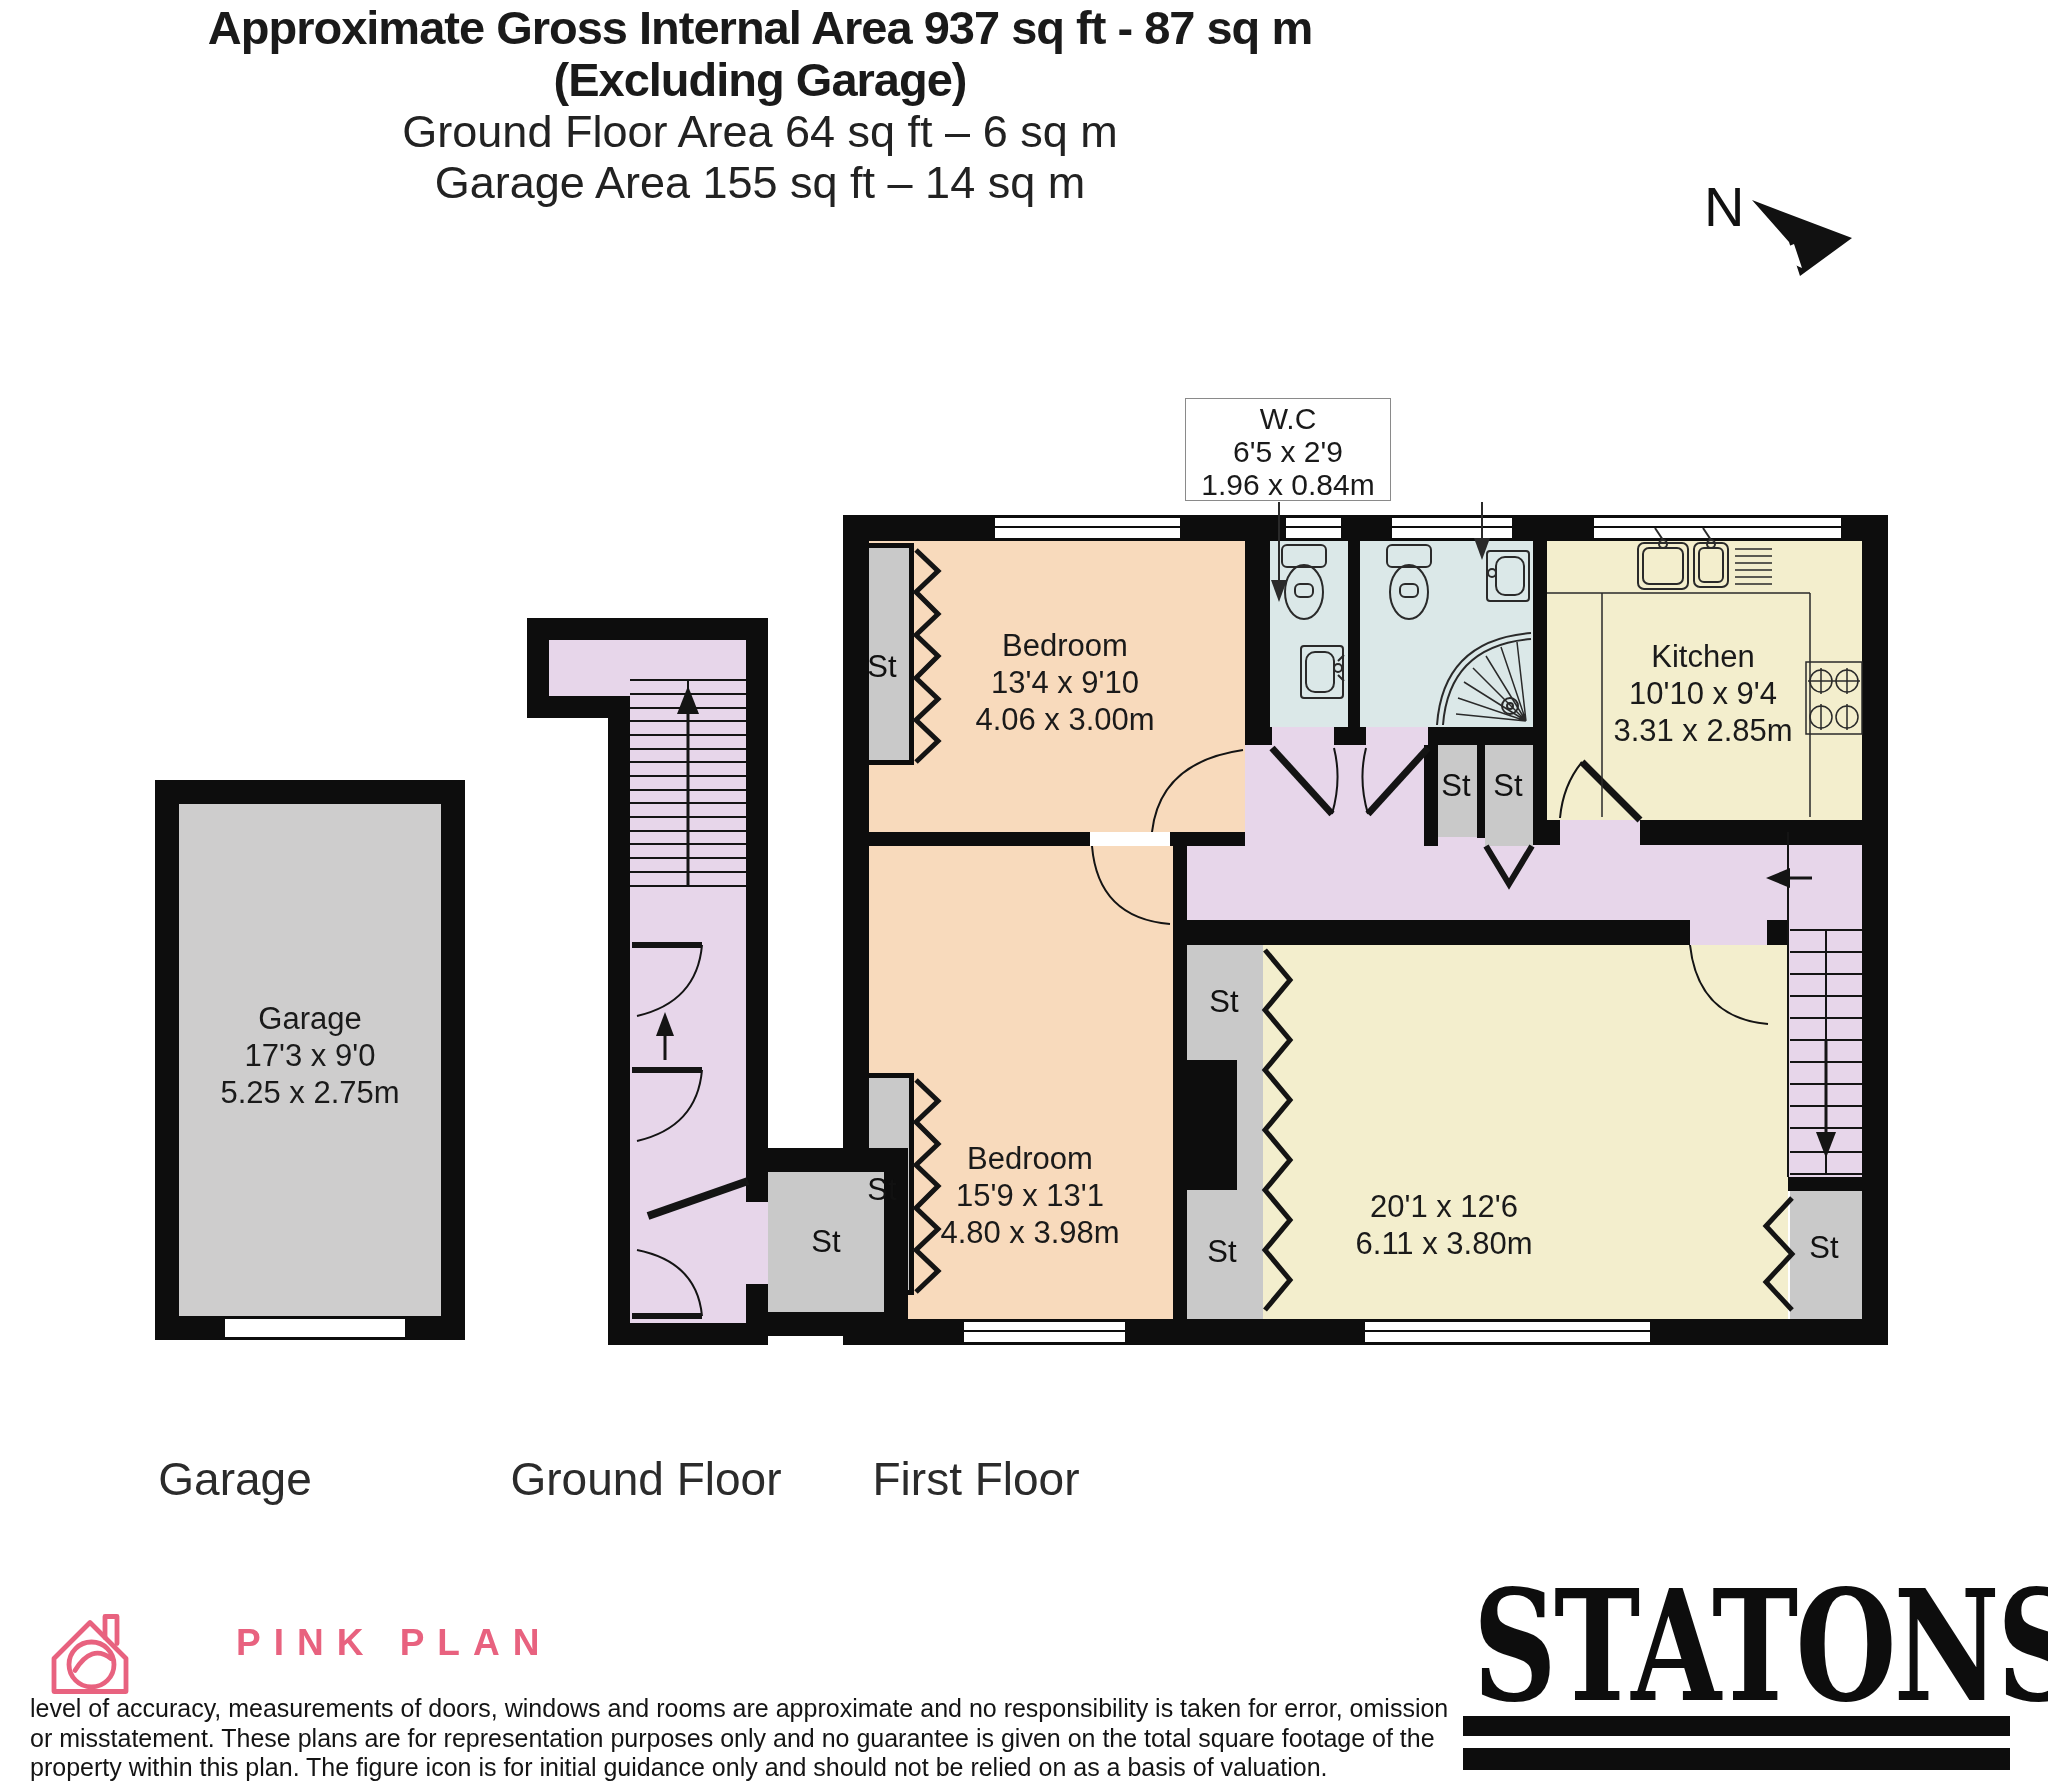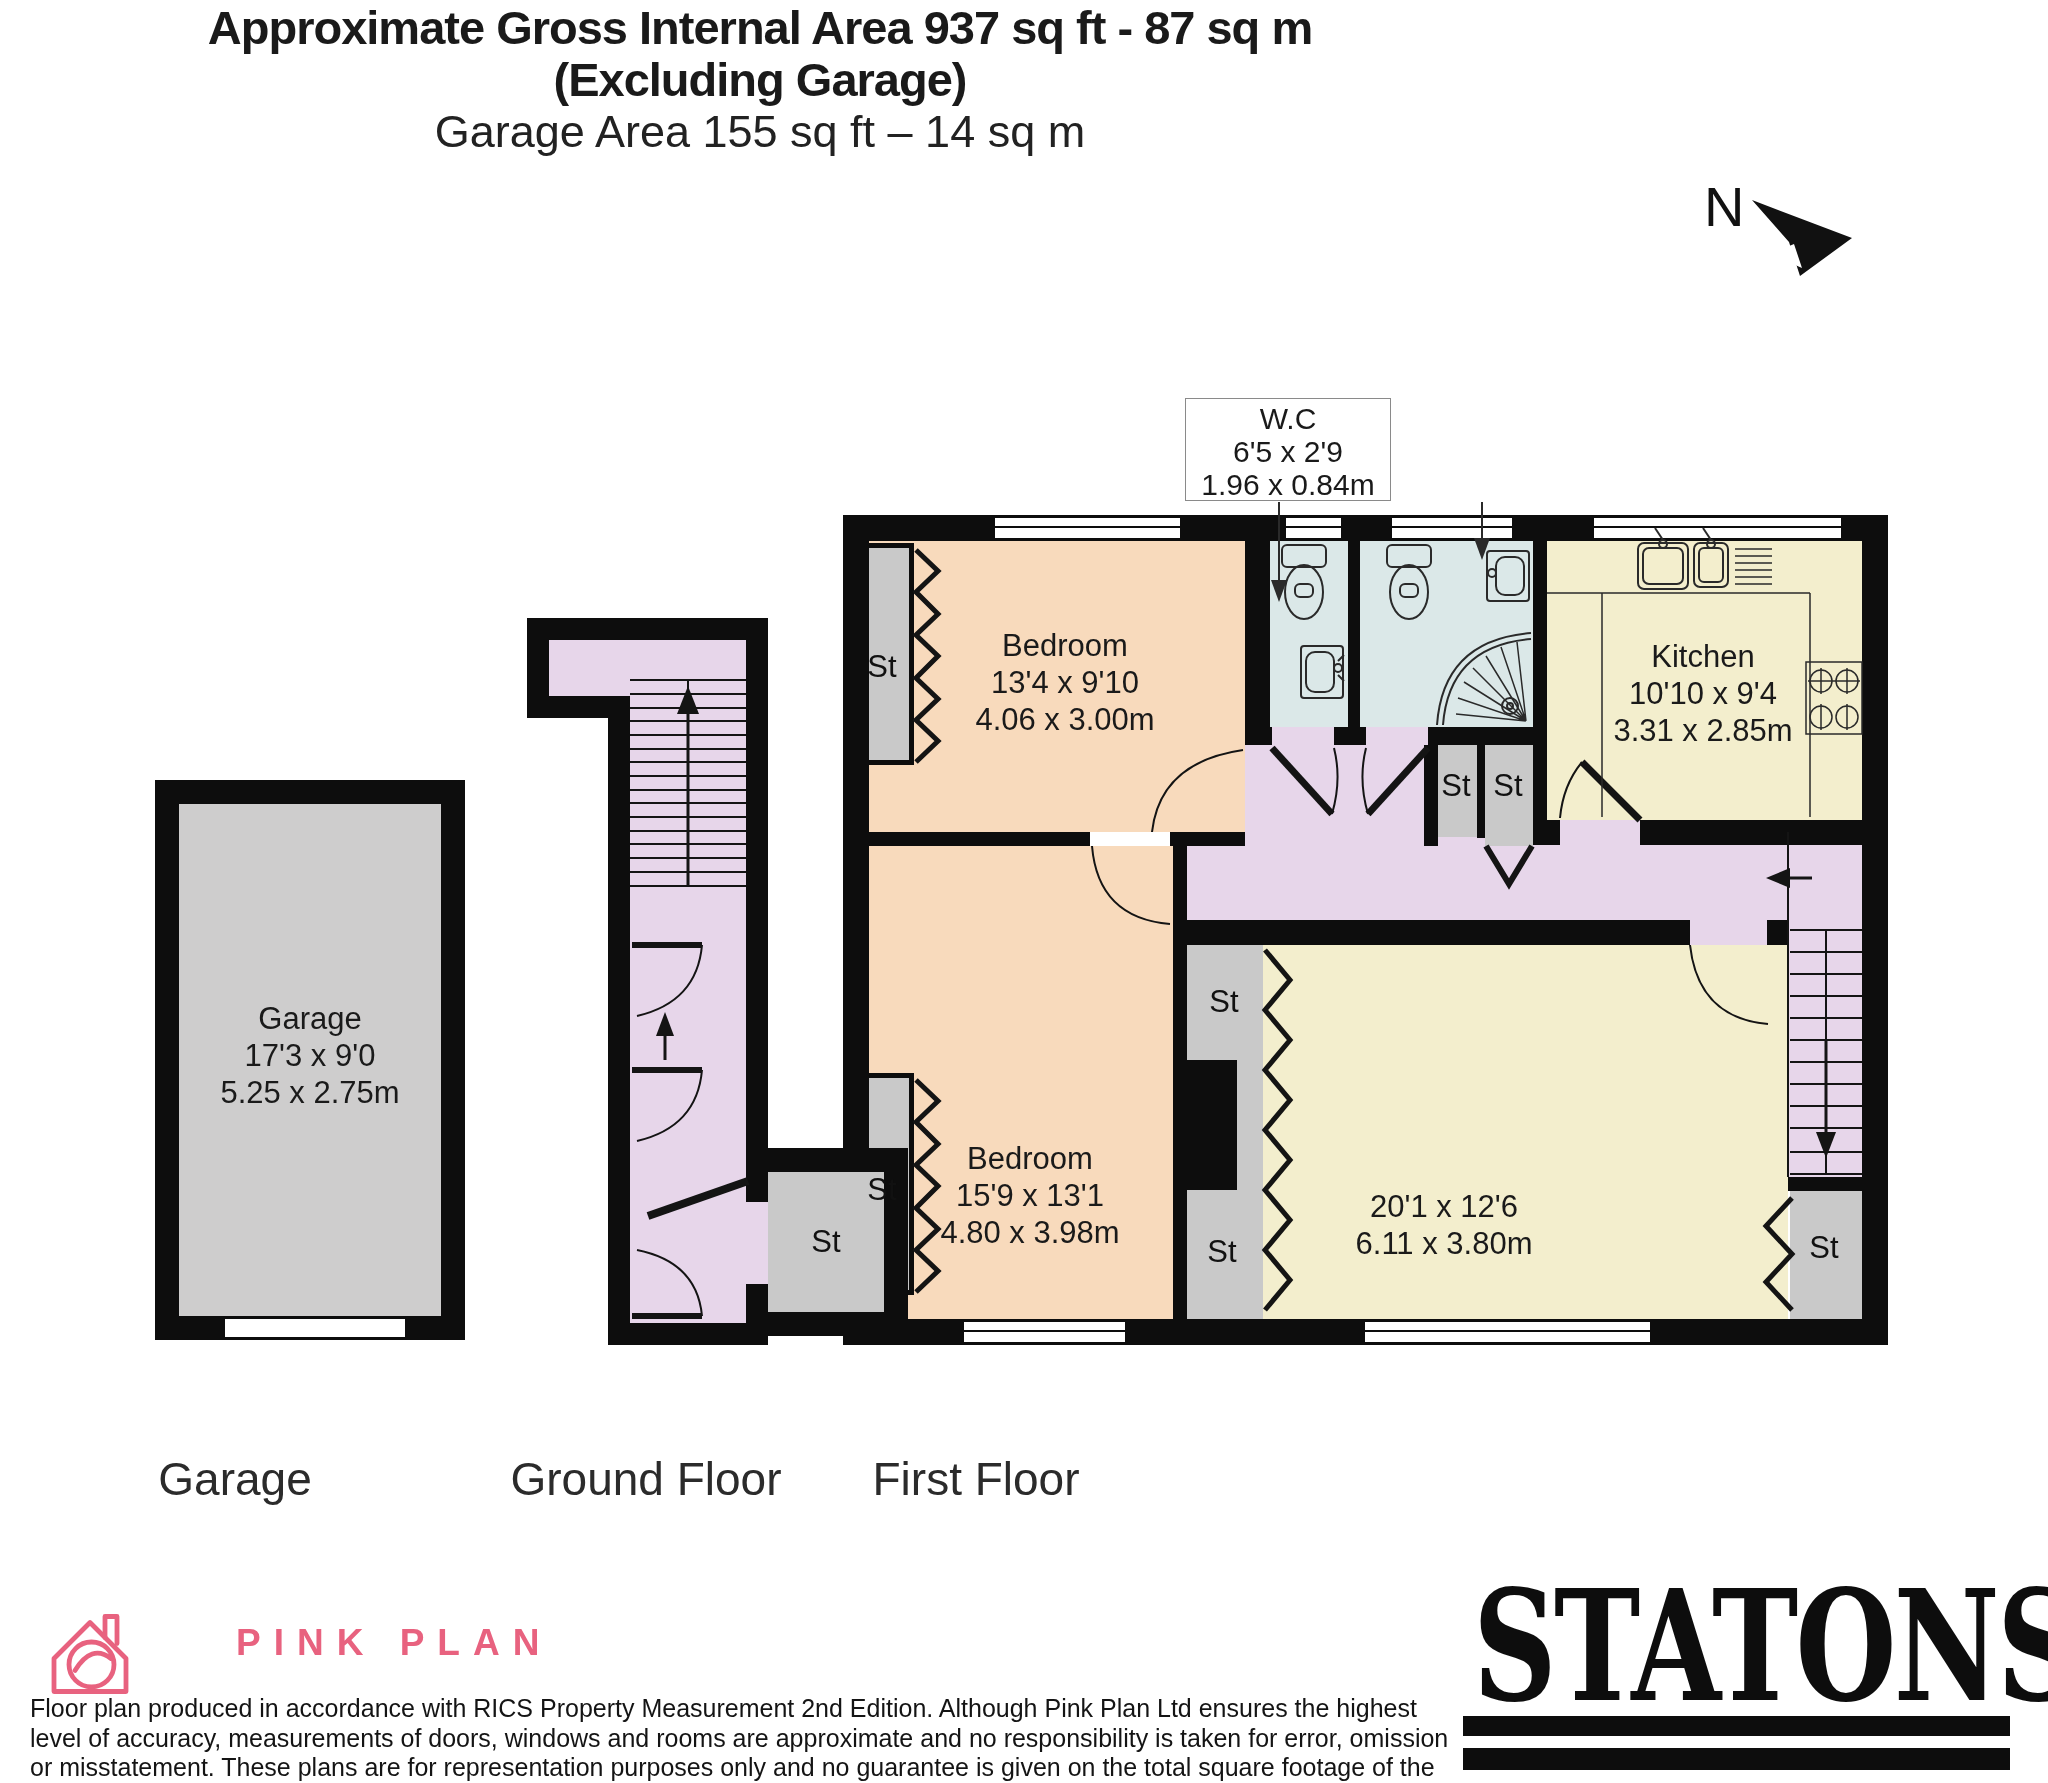--- a/index.html
+++ b/index.html
@@ -36,20 +36,21 @@
   .overlay{left:0;top:0;pointer-events:none;}
 </style>
 </head>
 <body>
 
 <div class="canvas">
 
   <div class="hdr">
     <div class="b">Approximate Gross Internal Area 937 sq ft - 87 sq m</div>
     <div class="b">(Excluding Garage)</div>
+    <div class="l">Ground Floor Area 64 sq ft – 6 sq m</div>
     <div class="l">Garage Area 155 sq ft – 14 sq m</div>
   </div>
 
   <svg class="abs" style="left:1690px;top:158px;" width="180" height="130" viewBox="0 0 180 130">
     <text x="14" y="68" font-size="56" font-family="Liberation Sans, sans-serif" fill="#111">N</text>
     <polygon points="62,42 162,80 110,118 99,84" fill="#111"></polygon>
     <polygon points="104,86 112,110 80,96" fill="#fff"></polygon>
   </svg>
 
   <div class="callout" style="left:1185px;top:398px;width:206px;height:103px;">
@@ -279,21 +280,20 @@
     <g stroke="#e8627f" fill="none" stroke-width="3.2" stroke-linejoin="round" stroke-linecap="round">
       <path d="M8 40 L32 16 L56 40 L56 62 L8 62 Z"></path>
       <path d="M42 26 L42 12 L50 12 L50 30"></path>
       <circle cx="33" cy="44" r="15"></circle>
       <path d="M22 48 Q33 30 46 40"></path>
     </g>
   </svg>
   <div class="pinktxt" style="left:236px;top:1622px;">PINK PLAN</div>
 
   <div class="disc" style="top:1694px;">
-    <div>Floor plan produced in accordance with RICS Property Measurement 2nd Edition. Although Pink Plan Ltd ensures the highest</div>
     <div>level of accuracy, measurements of doors, windows and rooms are approximate and no responsibility is taken for error, omission</div>
     <div>or misstatement. These plans are for representation purposes only and no guarantee is given on the total square footage of the</div>
     <div>property within this plan. The figure icon is for initial guidance only and should not be relied on as a basis of valuation.</div>
   </div>
 
   <div class="statons">STATONS</div>
   <div class="bar" style="left:1463px;top:1716px;width:547px;height:20px;"></div>
   <div class="bar" style="left:1463px;top:1748px;width:547px;height:22px;"></div>
 
 </div>

